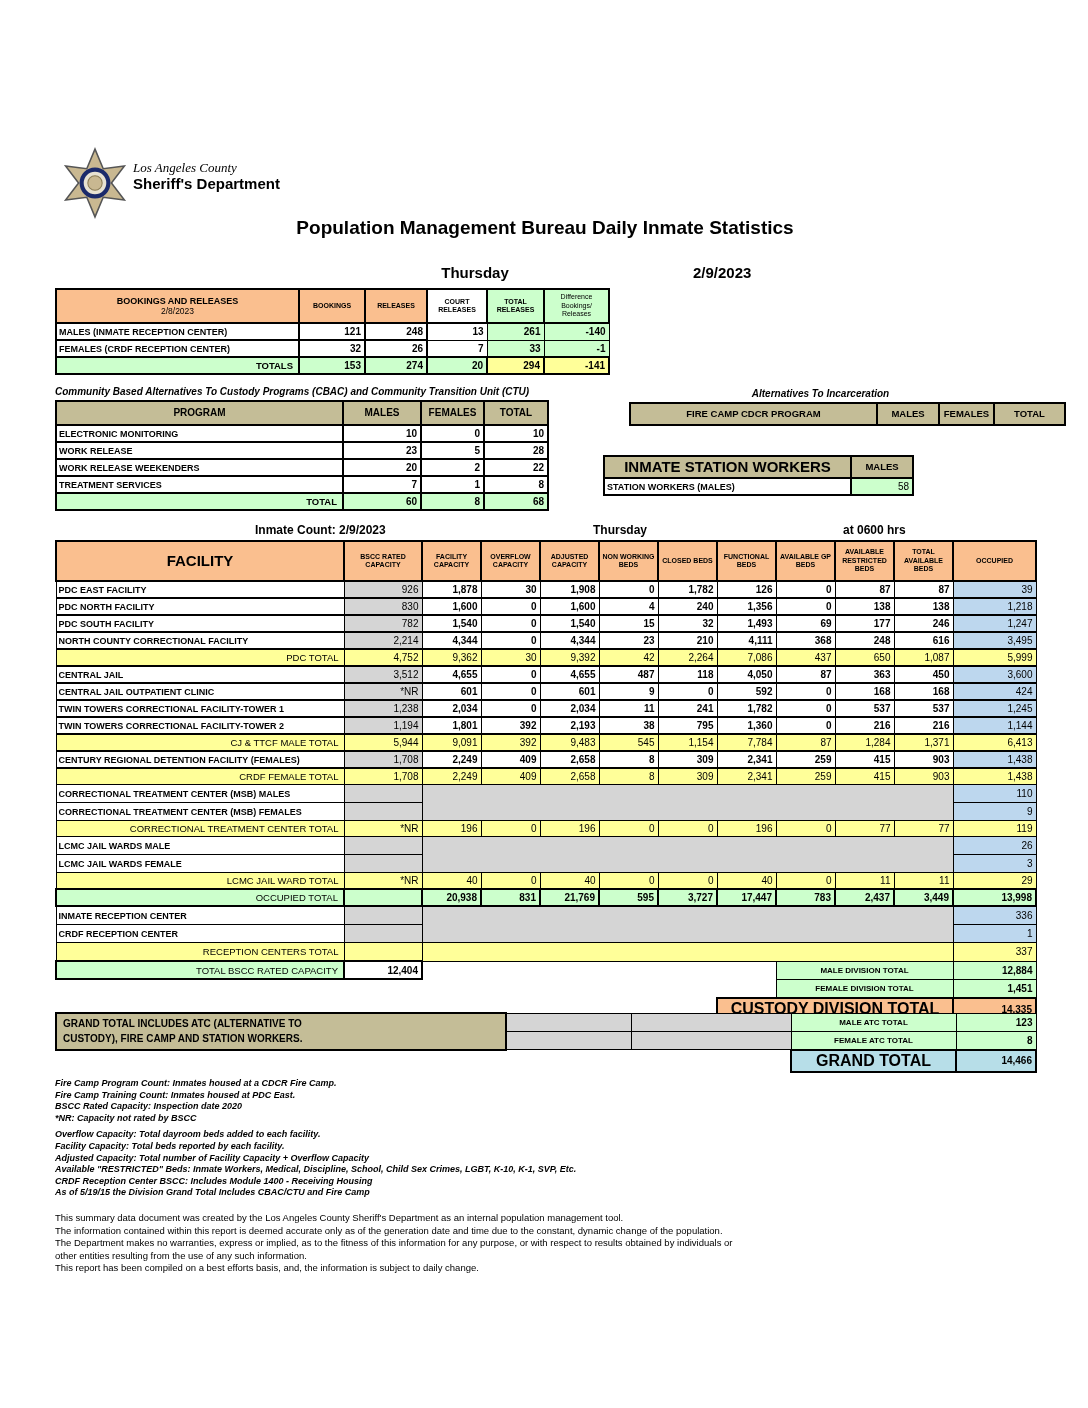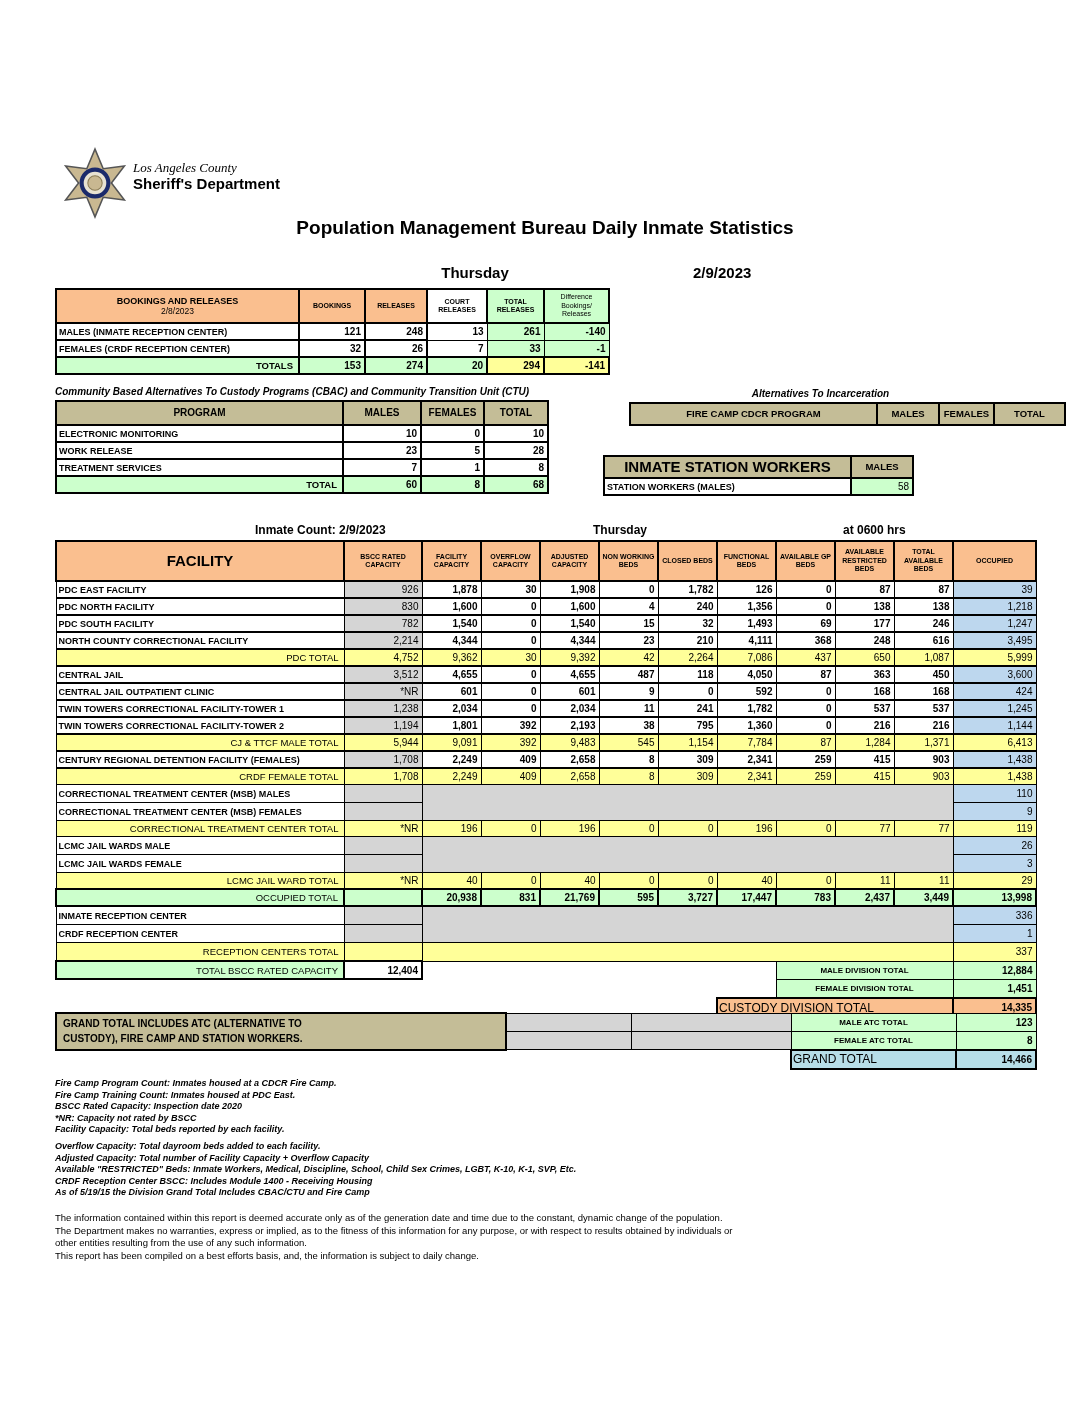--- a/index.html
+++ b/index.html
@@ -21,21 +21,21 @@
   .void{border:none;background:#fff;}
   .title{font-size:19px;font-weight:bold;text-align:center;}
   .dayline{font-size:15px;font-weight:bold;}
   .secline{font-size:12px;font-weight:bold;}
   .ittl{font-size:10px;font-weight:bold;font-style:italic;}
   .fnote{font-size:9px;font-weight:bold;font-style:italic;line-height:11.6px;margin:0;}
   .fnote.norm{font-style:normal;font-weight:normal;}
   .disc{font-size:9.5px;line-height:12.6px;margin:0;}
   .r-fac td{border-width:2px 1px;}
   .divlab{font-size:8px;font-weight:bold;text-align:center;}
-  .biglab{font-size:12px;font-weight:normal;text-align:left;}
+  .biglab{font-size:16px;font-weight:bold;text-align:center;}
 </style>
 </head>
 <body>
 
 <div class="page">
 
   <div class="abs" style="left:62px;top:146px;">
     <svg width="66" height="74" viewBox="0 0 64 72">
       <polygon points="32,3 40,22.1 60.6,19.5 48,36 60.6,52.5 40,49.9 32,69 24,49.9 3.4,52.5 16,36 3.4,19.5 24,22.1" fill="#C9B891" stroke="#555" stroke-width="1.5"></polygon>
       <circle cx="32" cy="36" r="13" fill="#E8E2D2" stroke="#1B2A6B" stroke-width="4"></circle>
@@ -117,20 +117,26 @@
           <td class="lab b2">ELECTRONIC MONITORING</td>
           <td class="num bold b2">10</td>
           <td class="num bold b2">0</td>
           <td class="num bold b2">10</td>
         </tr>
         <tr>
           <td class="lab b2">WORK RELEASE</td>
           <td class="num bold b2">23</td>
           <td class="num bold b2">5</td>
           <td class="num bold b2">28</td>
+        </tr>
+        <tr>
+          <td class="lab b2">WORK RELEASE WEEKENDERS</td>
+          <td class="num bold b2">20</td>
+          <td class="num bold b2">2</td>
+          <td class="num bold b2">22</td>
         </tr>
         <tr>
           <td class="lab b2">TREATMENT SERVICES</td>
           <td class="num bold b2">7</td>
           <td class="num bold b2">1</td>
           <td class="num bold b2">8</td>
         </tr>
         <tr>
           <td class="rlab bold bg-green b2">TOTAL</td>
           <td class="num bold bg-green b2">60</td>
@@ -512,27 +518,28 @@
         <td class="num bold b2 bg-grand">14,466</td>
       </tr>
     </tbody>
   </table>
 
   <div class="abs" style="left:55px;top:1078px;width:900px;">
       <p class="fnote">Fire Camp Program Count: Inmates housed at a CDCR Fire Camp.</p>
       <p class="fnote">Fire Camp Training Count: Inmates housed at PDC East.</p>
       <p class="fnote">BSCC Rated Capacity: Inspection date 2020</p>
       <p class="fnote">*NR: Capacity not rated by BSCC</p>
+      <p class="fnote" style="margin-top: 5px;">Overflow Capacity: Total dayroom beds added to each facility.</p>
       <p class="fnote">Facility Capacity: Total beds reported by each facility.</p>
-      <p class="fnote" style="margin-top: 5px;">Overflow Capacity: Total dayroom beds added to each facility.</p>
       <p class="fnote">Adjusted Capacity: Total number of Facility Capacity + Overflow Capacity</p>
       <p class="fnote">Available "RESTRICTED" Beds: Inmate Workers, Medical, Discipline, School, Child Sex Crimes,  LGBT, K-10, K-1, SVP, Etc.</p>
       <p class="fnote">CRDF Reception Center BSCC: Includes Module 1400 - Receiving Housing</p>
       <p class="fnote">As of 5/19/15 the Division Grand Total Includes CBAC/CTU and Fire Camp</p>
     </div>
 
   <div class="abs" style="left:55px;top:1212px;width:700px;">
+      <p class="disc">This summary data document was created by the Los Angeles County Sheriff's Department as an internal population management tool.</p>
       <p class="disc">The information contained within this report is deemed accurate only as of the generation date and time due to the constant, dynamic change of the population.</p>
       <p class="disc">The Department makes no warranties, express or implied, as to the fitness of this information for any purpose, or with respect to results obtained by individuals or other entities resulting from the use of any such information.</p>
       <p class="disc">This report has been compiled on a best efforts basis, and, the information is subject to daily change.</p>
     </div>
 
 </div>
 
 </body></html>

